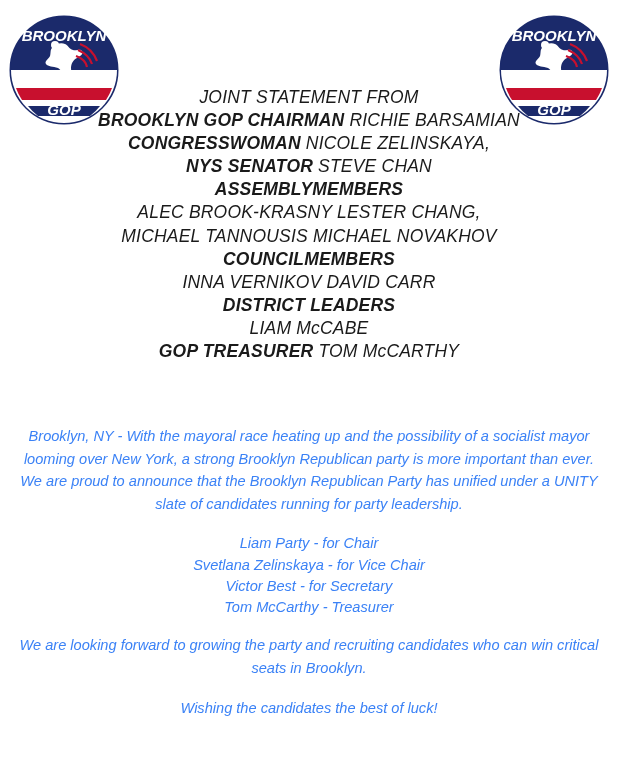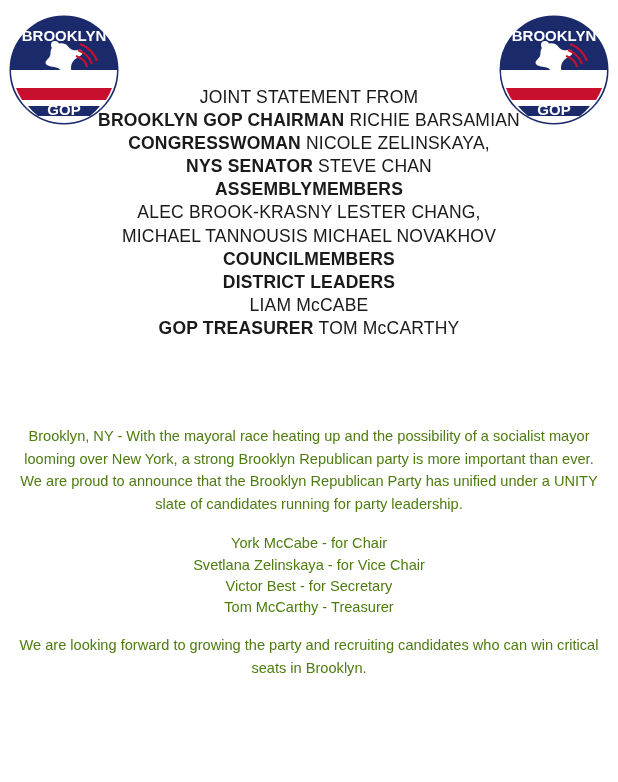--- a/index.html
+++ b/index.html
@@ -13,20 +13,21 @@
     overflow: hidden;
     font-family: "Liberation Sans", sans-serif;
     color: #1a1a1a;
   }
   .page {
     position: relative;
     width: 618px;
     height: 706px;
     background: #ffffff;
     box-sizing: border-box;
+    font-style: italic;
   }
 
   
   .logo {
     position: absolute;
     top: 14px;
     width: 112px;
     height: 112px;
   }
   .logo.left { left: 8px; }
@@ -52,21 +53,21 @@
 
   
   .body-block {
     position: absolute;
     top: 425px;
     left: 8px;
     width: 602px;
     text-align: center;
     font-size: 14.6px;
     line-height: 1.55;
-    color: #4d7c0f;
+    color: #3b82f6;
   }
   .para {
     margin: 0 0 18px 0;
     padding: 0 6px;
   }
   .para.tight { margin-bottom: 14px; }
   .slate-list {
     margin: 0 0 16px 0;
     padding: 0;
     list-style: none;
@@ -127,29 +128,31 @@
 
   <div class="header-block" id="header-block">
       <div class="line"><span class="hl-plain">JOINT STATEMENT FROM</span></div>
       <div class="line"><span class="hl-bold">BROOKLYN GOP CHAIRMAN </span><span class="hl-plain">RICHIE BARSAMIAN</span></div>
       <div class="line"><span class="hl-bold">CONGRESSWOMAN </span><span class="hl-plain">NICOLE ZELINSKAYA,</span></div>
       <div class="line"><span class="hl-bold">NYS SENATOR </span><span class="hl-plain">STEVE CHAN</span></div>
       <div class="line"><span class="hl-bold">ASSEMBLYMEMBERS</span></div>
       <div class="line"><span class="hl-plain">ALEC BROOK-KRASNY  LESTER CHANG,</span></div>
       <div class="line"><span class="hl-plain">MICHAEL TANNOUSIS  MICHAEL NOVAKHOV</span></div>
       <div class="line"><span class="hl-bold">COUNCILMEMBERS</span></div>
+      <div class="line"><span class="hl-plain">INNA VERNIKOV  DAVID CARR</span></div>
       <div class="line"><span class="hl-bold">DISTRICT LEADERS</span></div>
       <div class="line"><span class="hl-plain">LIAM McCABE</span></div>
       <div class="line"><span class="hl-bold">GOP TREASURER </span><span class="hl-plain">TOM McCARTHY</span></div>
     </div>
 
   <div class="body-block">
     <p class="para">Brooklyn, NY - With the mayoral race heating up and the possibility of a socialist mayor looming over New York, a strong Brooklyn Republican party is more important than ever. We are proud to announce that the Brooklyn Republican Party has unified under a UNITY slate of candidates running for party leadership.</p>
     <ul class="slate-list" id="slate-list">
-        <li>York McCabe - for Chair</li>
+        <li>Liam Party - for Chair</li>
         <li>Svetlana Zelinskaya - for Vice Chair</li>
         <li>Victor Best - for Secretary</li>
         <li>Tom McCarthy - Treasurer</li>
       </ul>
     <p class="para">We are looking forward to growing the party and recruiting candidates who can win critical seats in Brooklyn.</p>
+    <p class="para closing">Wishing the candidates the best of luck!</p>
   </div>
 
 </div>
 
 </body></html>

